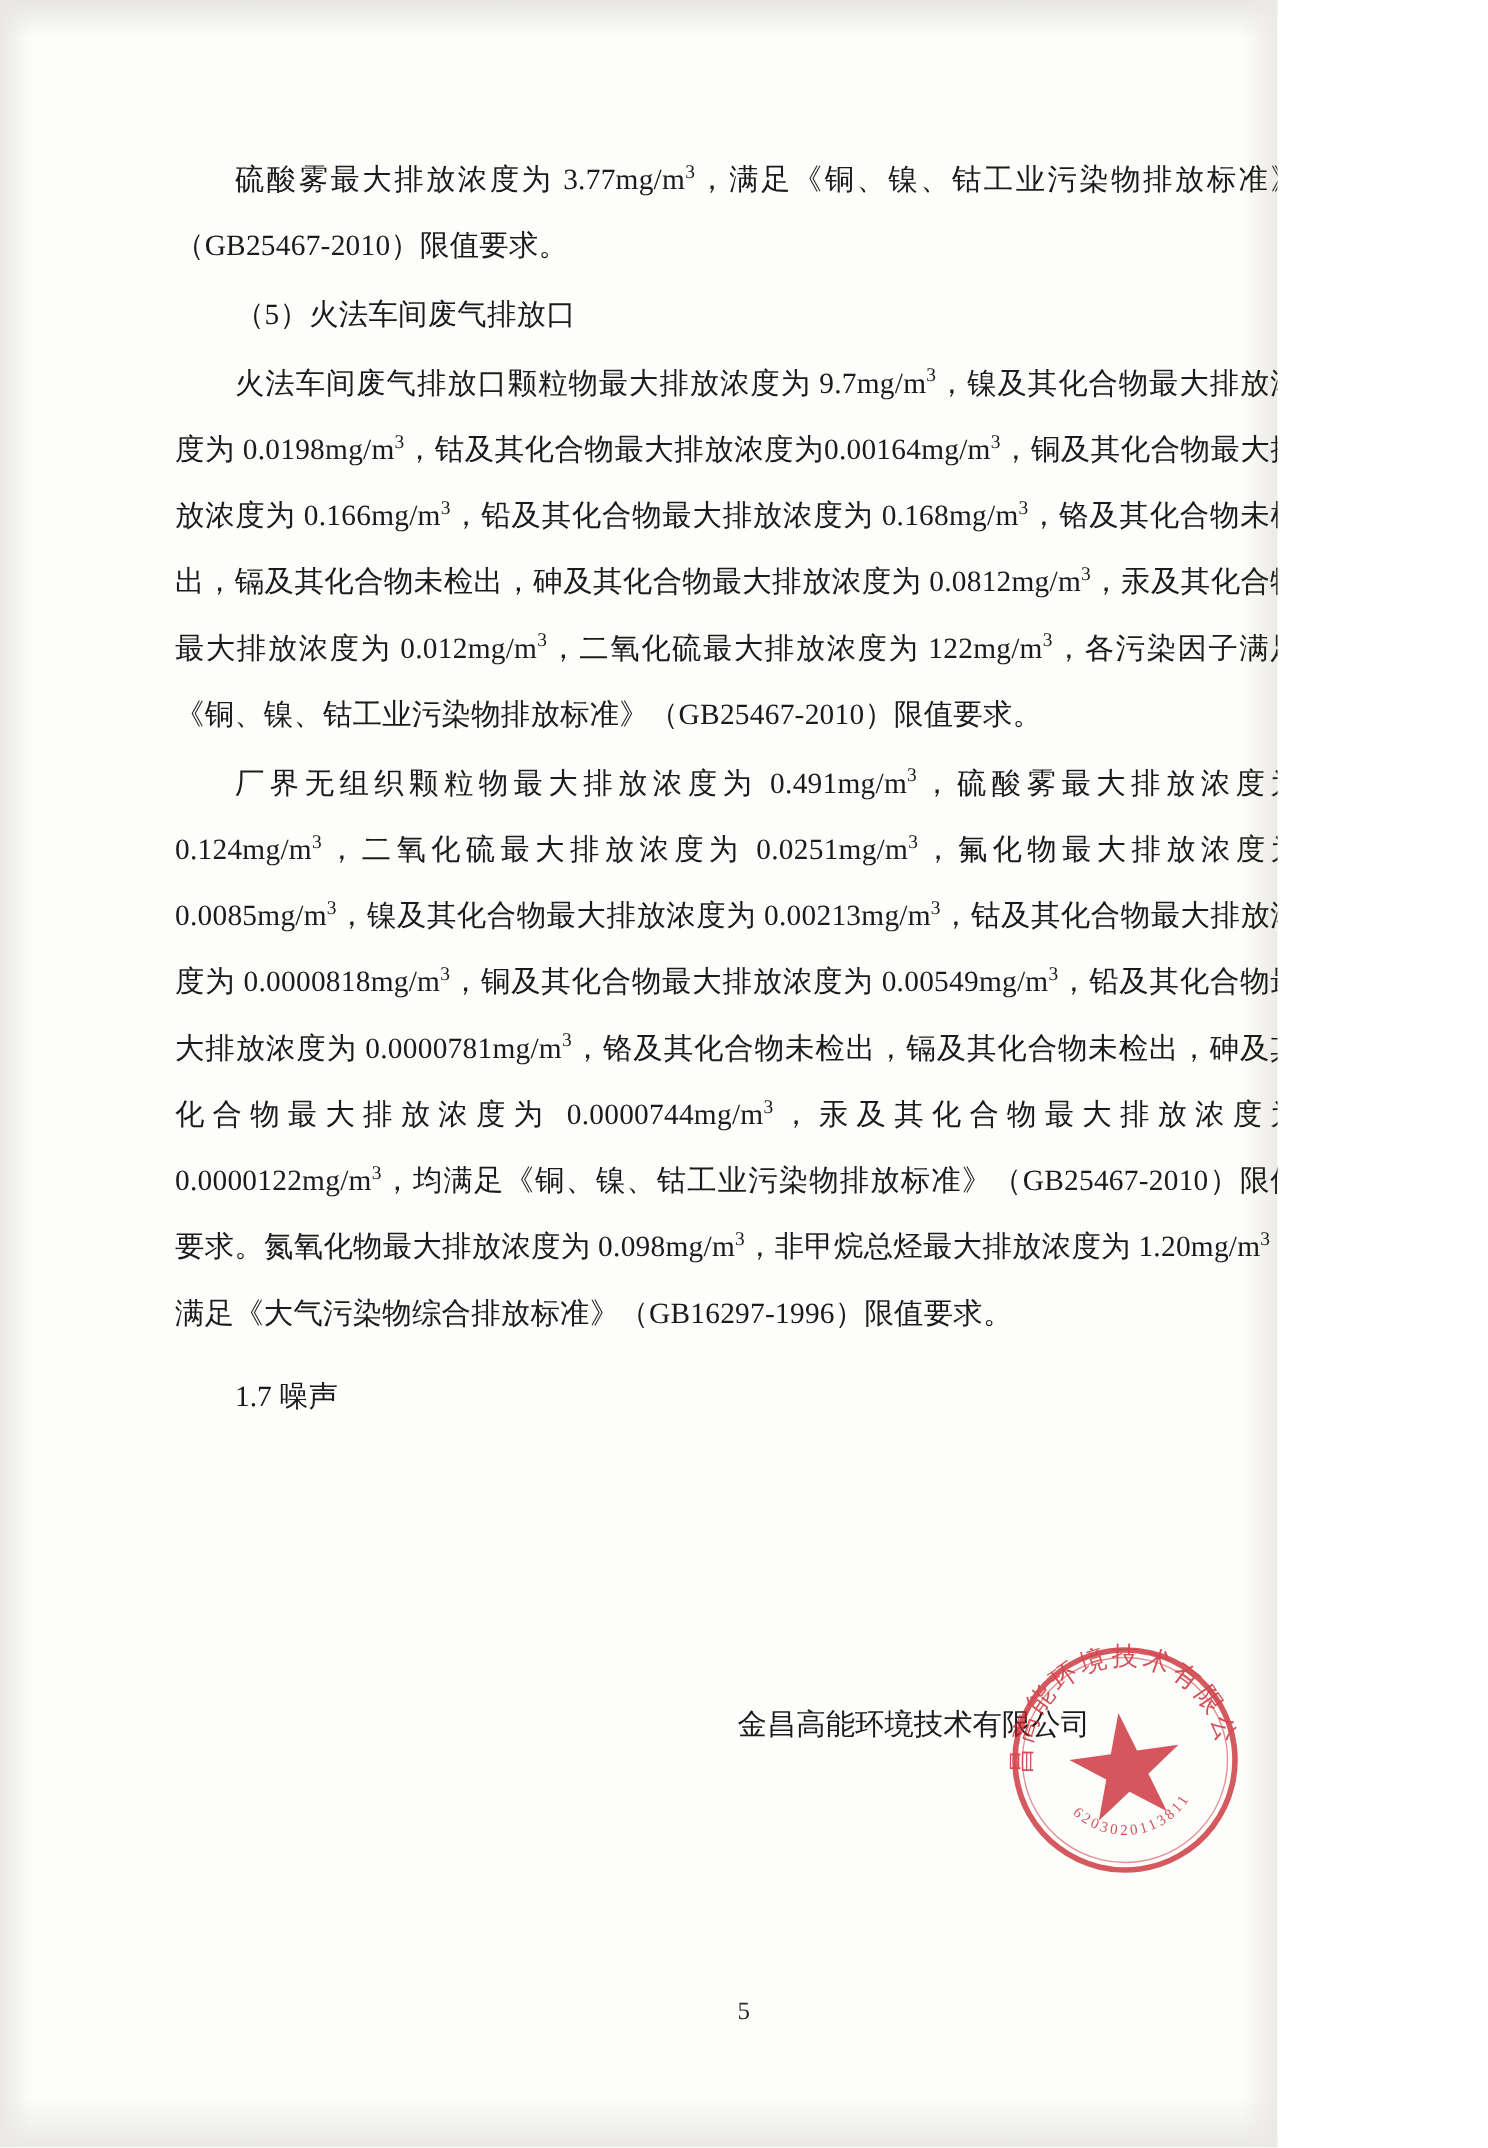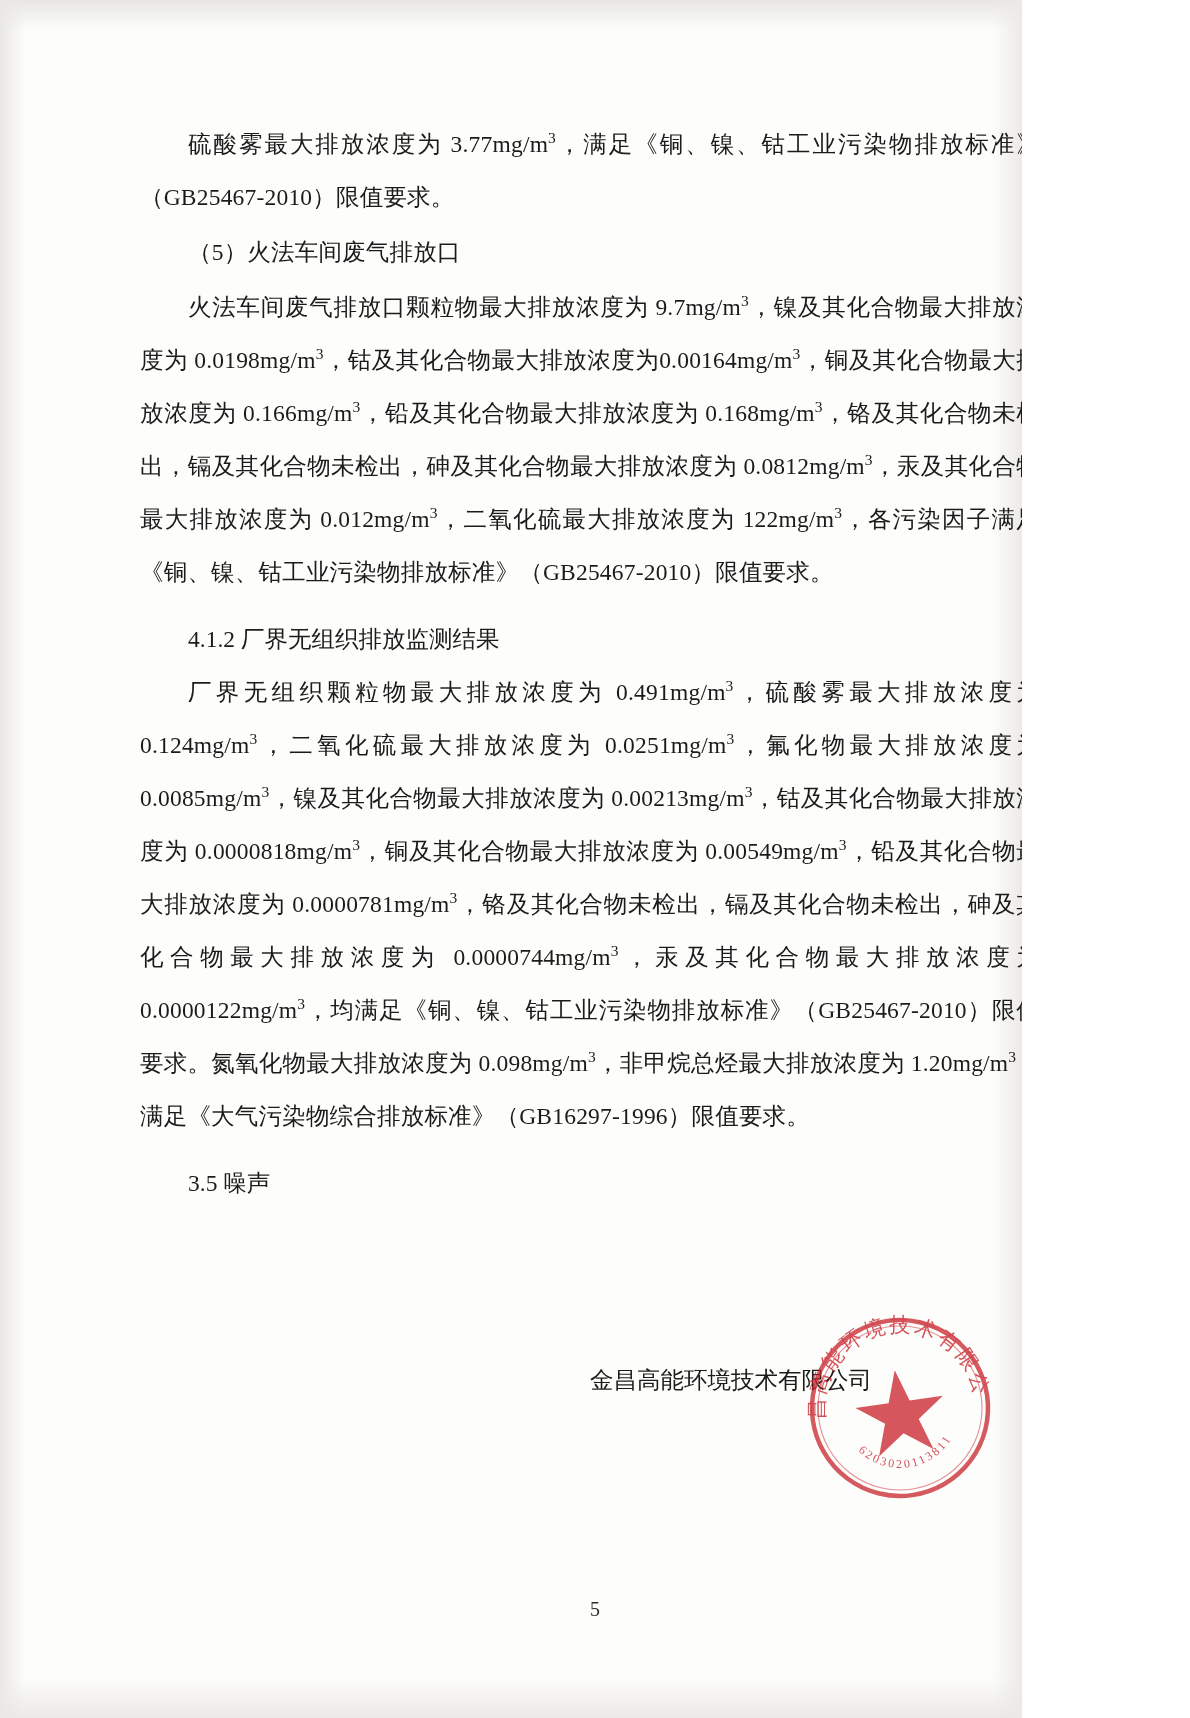--- a/index.html
+++ b/index.html
@@ -117,25 +117,24 @@
   <div class="scan-edge-bottom"></div>
 
   <div class="content">
 
     <p class="para indent">硫酸雾最大排放浓度为 3.77mg/m<sup>3</sup>，满足《铜、镍、钴工业污染物排放标准》（GB25467-2010）限值要求。</p>
 
     <p class="para indent">（5）火法车间废气排放口</p>
 
     <p class="para indent">火法车间废气排放口颗粒物最大排放浓度为 9.7mg/m<sup>3</sup>，镍及其化合物最大排放浓度为 0.0198mg/m<sup>3</sup>，钴及其化合物最大排放浓度为0.00164mg/m<sup>3</sup>，铜及其化合物最大排放浓度为 0.166mg/m<sup>3</sup>，铅及其化合物最大排放浓度为 0.168mg/m<sup>3</sup>，铬及其化合物未检出，镉及其化合物未检出，砷及其化合物最大排放浓度为 0.0812mg/m<sup>3</sup>，汞及其化合物最大排放浓度为 0.012mg/m<sup>3</sup>，二氧化硫最大排放浓度为 122mg/m<sup>3</sup>，各污染因子满足《铜、镍、钴工业污染物排放标准》（GB25467-2010）限值要求。</p>
 
-    <p class="heading">4.1.2 厂界无组织排放监测结果</p>
 
     <p class="para indent">厂界无组织颗粒物最大排放浓度为 0.491mg/m<sup>3</sup>，硫酸雾最大排放浓度为 0.124mg/m<sup>3</sup>，二氧化硫最大排放浓度为 0.0251mg/m<sup>3</sup>，氟化物最大排放浓度为 0.0085mg/m<sup>3</sup>，镍及其化合物最大排放浓度为 0.00213mg/m<sup>3</sup>，钴及其化合物最大排放浓度为 0.0000818mg/m<sup>3</sup>，铜及其化合物最大排放浓度为 0.00549mg/m<sup>3</sup>，铅及其化合物最大排放浓度为 0.0000781mg/m<sup>3</sup>，铬及其化合物未检出，镉及其化合物未检出，砷及其化合物最大排放浓度为 0.0000744mg/m<sup>3</sup>，汞及其化合物最大排放浓度为 0.0000122mg/m<sup>3</sup>，均满足《铜、镍、钴工业污染物排放标准》（GB25467-2010）限值要求。氮氧化物最大排放浓度为 0.098mg/m<sup>3</sup>，非甲烷总烃最大排放浓度为 1.20mg/m<sup>3</sup>，满足《大气污染物综合排放标准》（GB16297-1996）限值要求。</p>
 
-    <p class="heading">3.5 噪声</p>
+    <p class="heading">1.7 噪声</p>
 
   </div>
 
   <div class="signature">
     <div class="line1">金昌高能环境技术有限公司</div>
   </div>
 
   <div class="stamp">
     <svg viewBox="0 0 200 200" width="200" height="200" aria-hidden="true">
       <defs>

